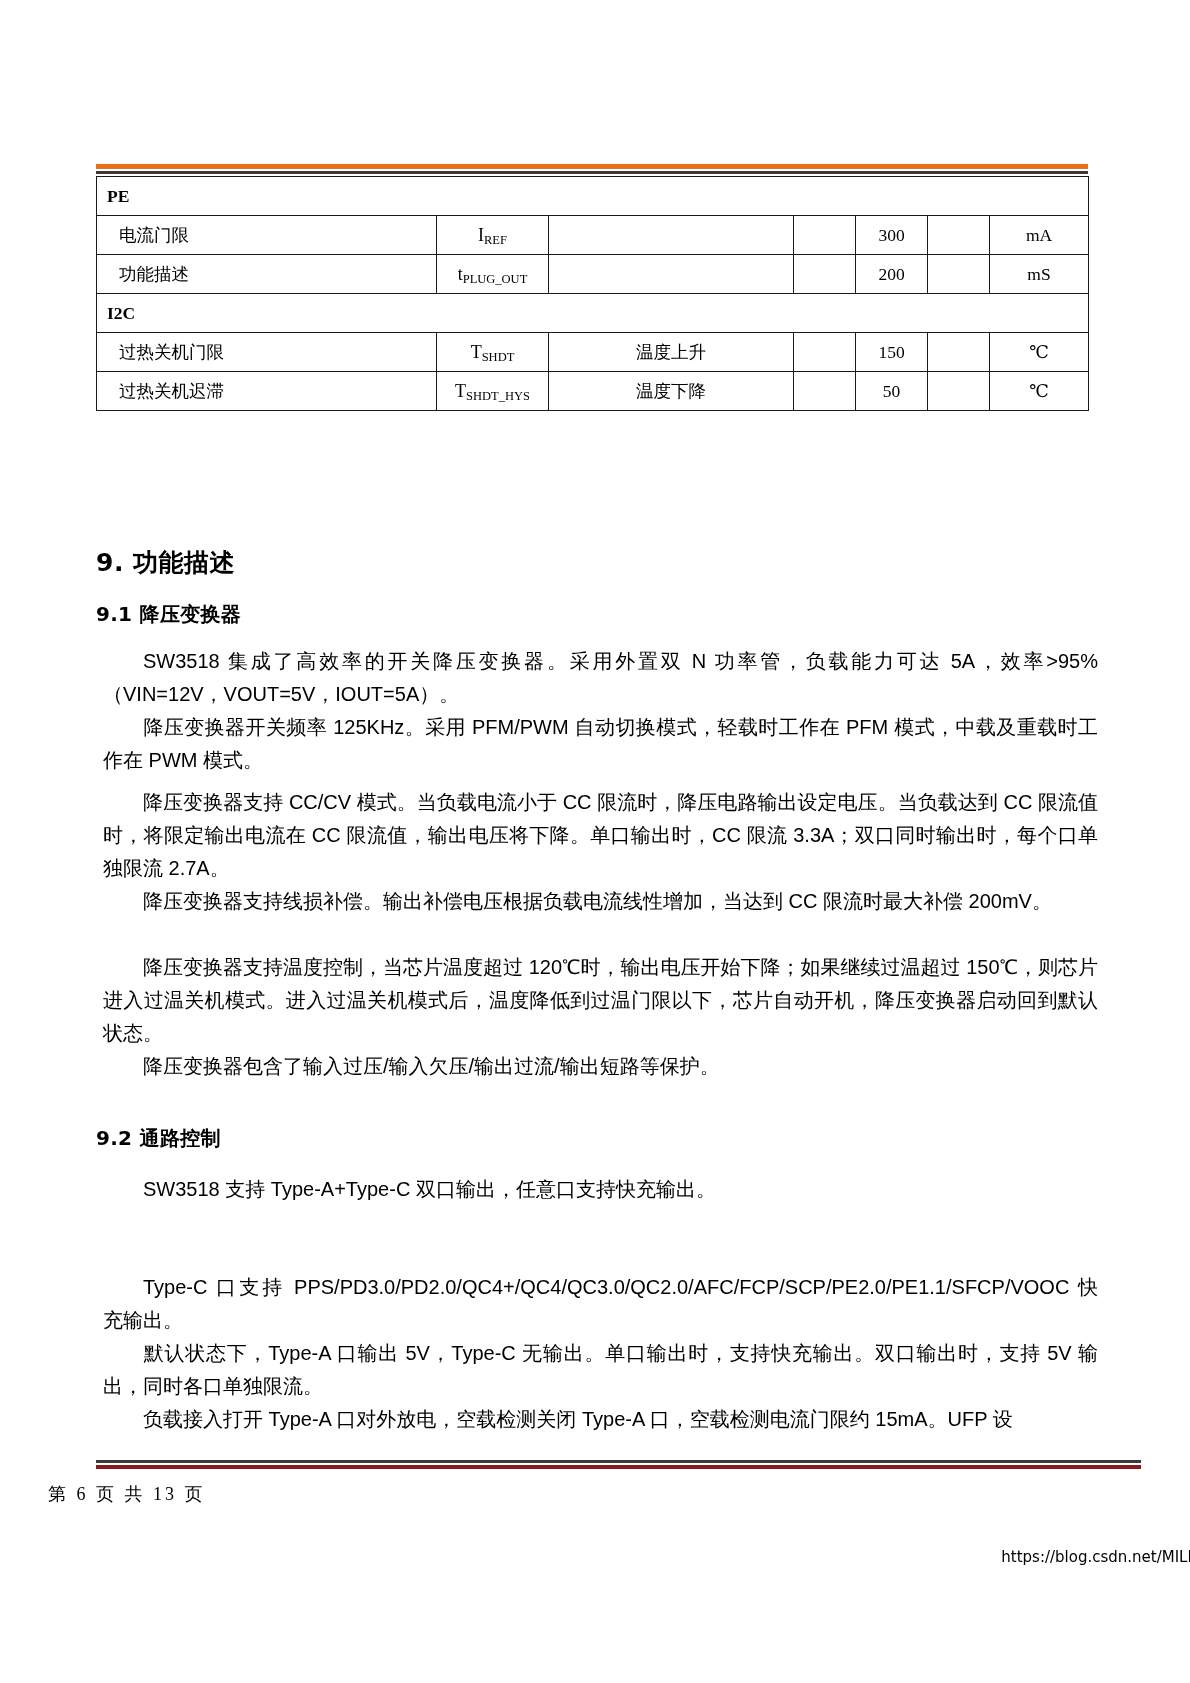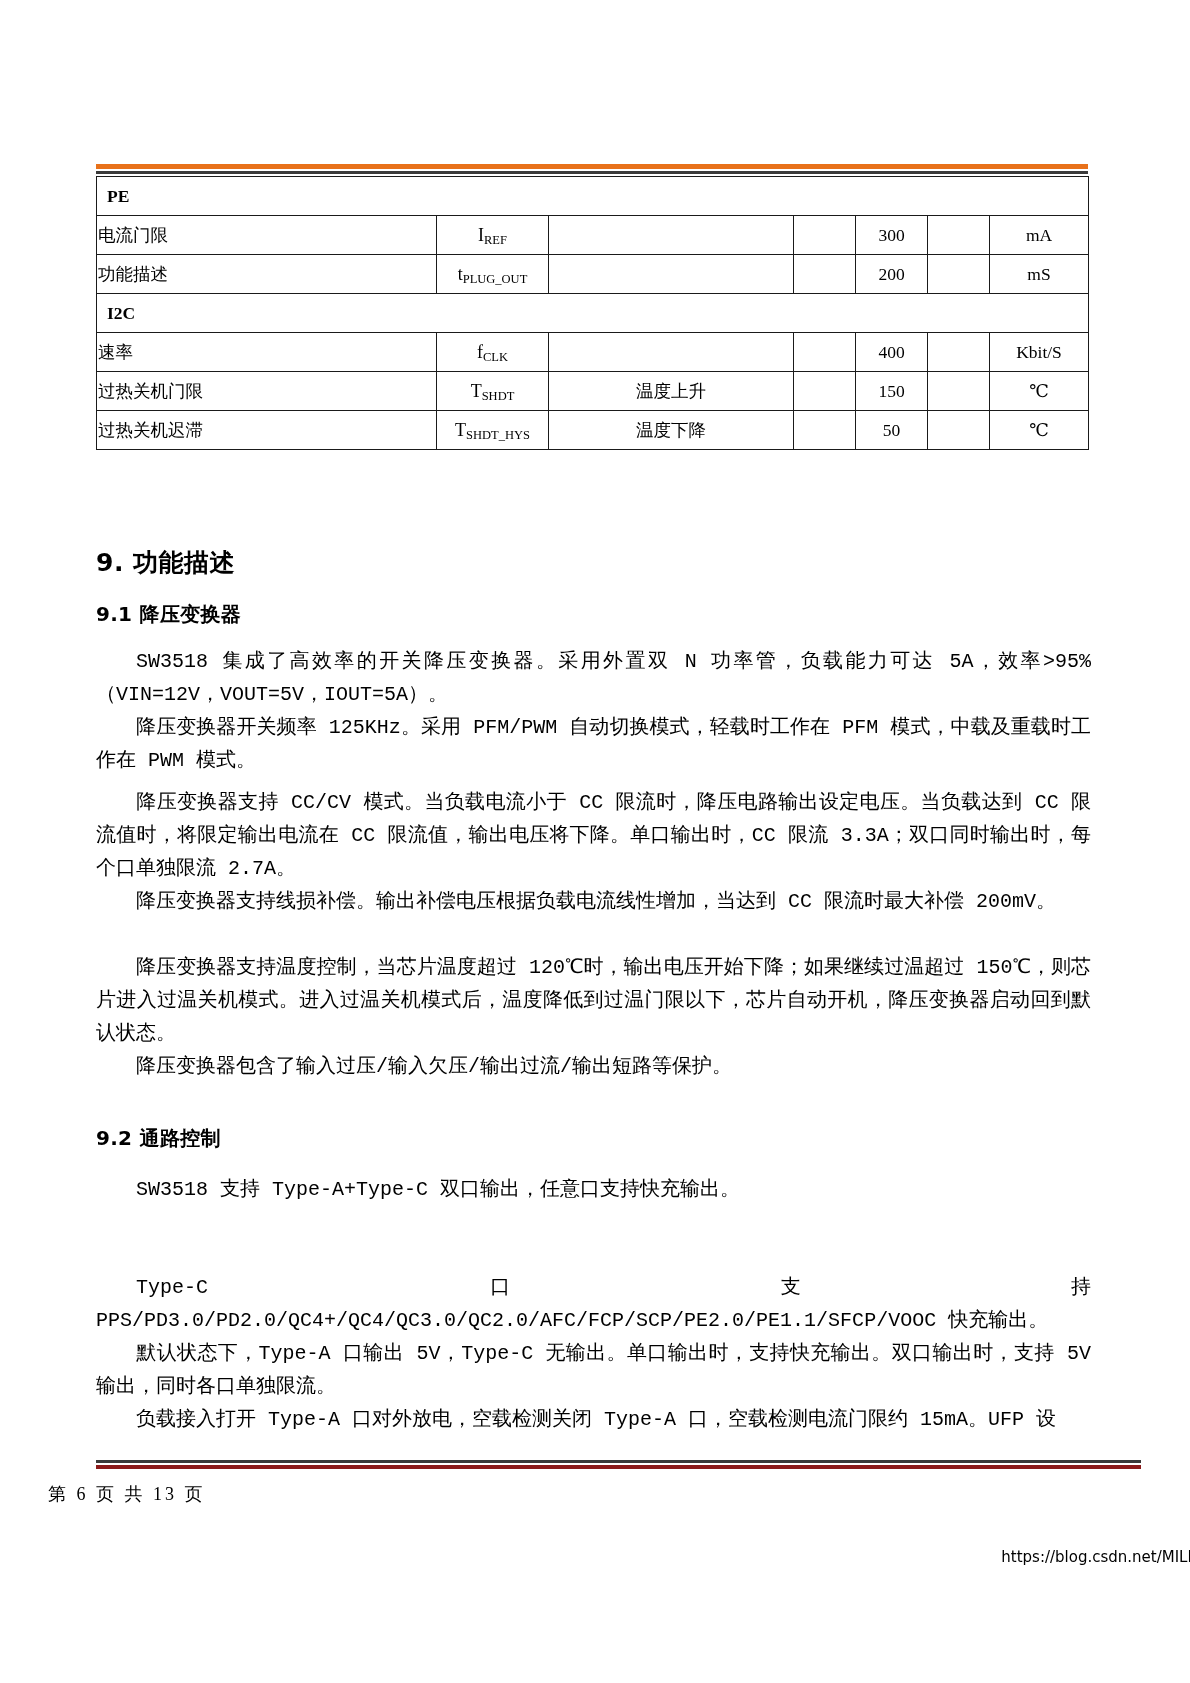--- a/index.html
+++ b/index.html
@@ -53,21 +53,21 @@
   .spec-table td {
     border: 1.4px solid #1a1a1a;
     padding: 0;
     height: 38px;
     vertical-align: middle;
     font-size: 17.5px;
     font-family: "Liberation Serif", "DejaVu Serif", serif;
   }
   .spec-table td.param {
     text-align: left;
-    padding-left: 1px;
+    padding-left: 22px;
   }
   .spec-table td.center {
     text-align: center;
   }
   .group-head {
     font-weight: bold;
     text-align: left;
     padding-left: 10px !important;
     height: 38px;
     font-size: 17.5px;
@@ -99,27 +99,27 @@
     font-family: "DejaVu Sans", "Liberation Sans", sans-serif;
     font-weight: bold;
     font-size: 20px;
     letter-spacing: 0.3px;
   }
 
   
   p.body {
     position: absolute;
     margin: 0;
-    left: 48px;
+    left: 55px;
     width: 995px;
     font-size: 20px;
     line-height: 33px;
     text-align: justify;
     text-justify: inter-ideograph;
-    font-family: Liberation Mono, monospace;
+    font-family: Liberation Sans, sans-serif;
   }
   p.body .ind {
     display: inline-block;
     width: 40px;
   }
 
   
   .footer-rule-dark {
     position: absolute;
     left: 48px;
@@ -197,29 +197,20 @@
         <td class="center"></td>
         <td class="center">200</td>
         <td class="center"></td>
         <td class="center">mS</td>
       </tr>
 
       <tr>
         <td class="group-head" colspan="7">I2C</td>
       </tr>
 
-      <tr>
-        <td class="param">速率</td>
-        <td class="center"><span class="sym"><span>f</span><sub>CLK</sub></span></td>
-        <td class="center"></td>
-        <td class="center"></td>
-        <td class="center">400</td>
-        <td class="center"></td>
-        <td class="center">Kbit/S</td>
-      </tr>
 
 
       <tr>
         <td class="param">过热关机门限</td>
         <td class="center"><span class="sym"><span>T</span><sub>SHDT</sub></span></td>
         <td class="center">温度上升</td>
         <td class="center"></td>
         <td class="center">150</td>
         <td class="center"></td>
         <td class="center">℃</td>

